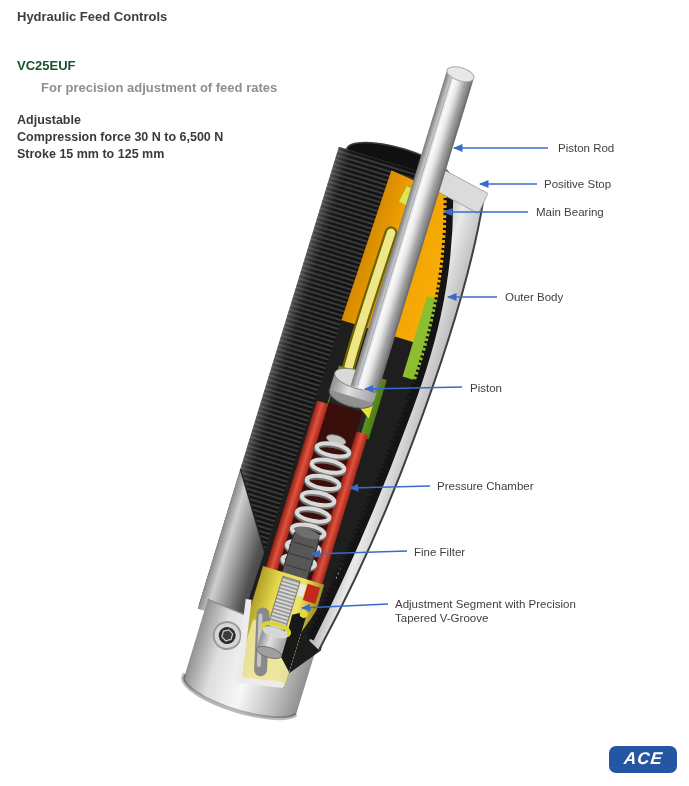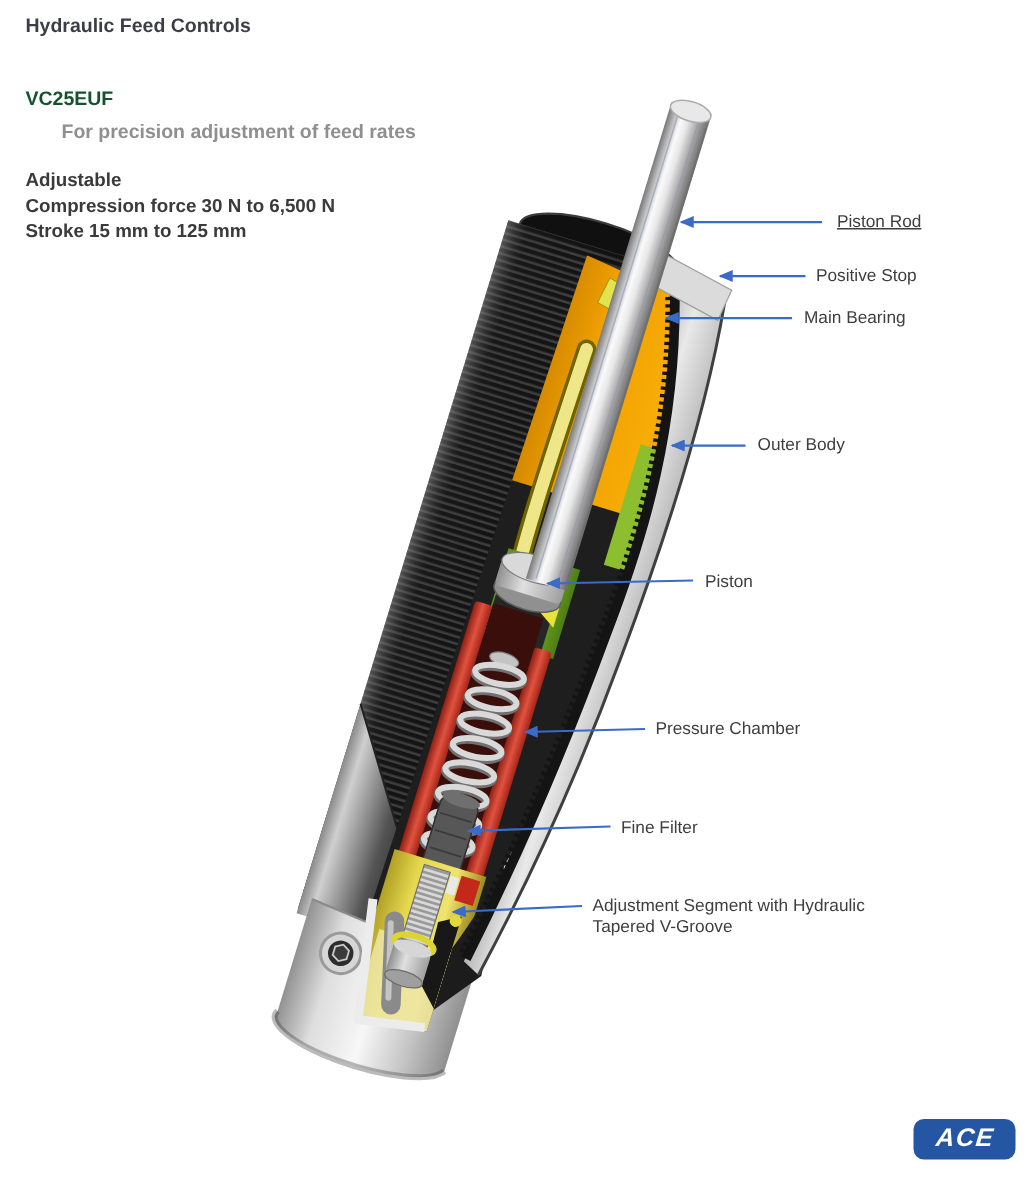--- a/index.html
+++ b/index.html
@@ -6,21 +6,21 @@
   body{width:689px;height:786px;font-family:"Liberation Sans",sans-serif;-webkit-font-smoothing:antialiased;}
   .page{position:relative;width:689px;height:786px;overflow:hidden;background:#fff;border-radius:17px;}
   .illustration{position:absolute;left:0;top:0;width:689px;height:786px;}
 
   .page-title{position:absolute;left:17px;top:9px;font-size:13px;font-weight:bold;color:#3D3D47;}
   .product-code{position:absolute;left:17px;top:58px;font-size:13px;font-weight:bold;color:#14532d;text-align:center;}
   .product-desc{position:absolute;left:17px;top:80px;font-size:13px;font-weight:bold;color:#8F8F8F;margin-left:24px;}
   .specs{position:absolute;left:17px;top:112px;font-size:12.5px;font-weight:bold;color:#3A3A3A;line-height:17px;}
 
   .plabel{position:absolute;font-size:11.5px;color:#3E3E3E;line-height:14px;white-space:nowrap;}
-  .lb-piston-rod{left:558px;top:141px;text-decoration:underline;}
+  .lb-piston-rod{left:558px;top:141px;}
   .lb-positive-stop{left:544px;top:177px;}
   .lb-main-bearing{left:536px;top:205px;}
   .lb-outer-body{left:505px;top:290px;}
   .lb-piston{left:470px;top:381px;}
   .lb-pressure-chamber{left:437px;top:479px;}
   .lb-fine-filter{left:414px;top:545px;}
   .lb-adjustment{left:395px;top:597px;width:192px;white-space:normal;}
 
   .ace-logo{position:absolute;left:609px;top:746px;width:68px;height:27px;background:#2456A4;
     border-radius:7px;display:flex;align-items:center;justify-content:center;}
@@ -255,18 +255,18 @@
     <div>Stroke 15 mm to 125 mm</div>
   </div>
 
   <div class="plabel lb-piston-rod">Piston Rod</div>
   <div class="plabel lb-positive-stop">Positive Stop</div>
   <div class="plabel lb-main-bearing">Main Bearing</div>
   <div class="plabel lb-outer-body">Outer Body</div>
   <div class="plabel lb-piston">Piston</div>
   <div class="plabel lb-pressure-chamber">Pressure Chamber</div>
   <div class="plabel lb-fine-filter">Fine Filter</div>
-  <div class="plabel lb-adjustment">Adjustment Segment with Hydraulic Tapered V-Groove</div>
+  <div class="plabel lb-adjustment">Adjustment Segment with Precision Tapered V-Groove</div>
 
   <div class="ace-logo">
     <span>ACE</span>
   </div>
 </div>
 
 </body></html>

